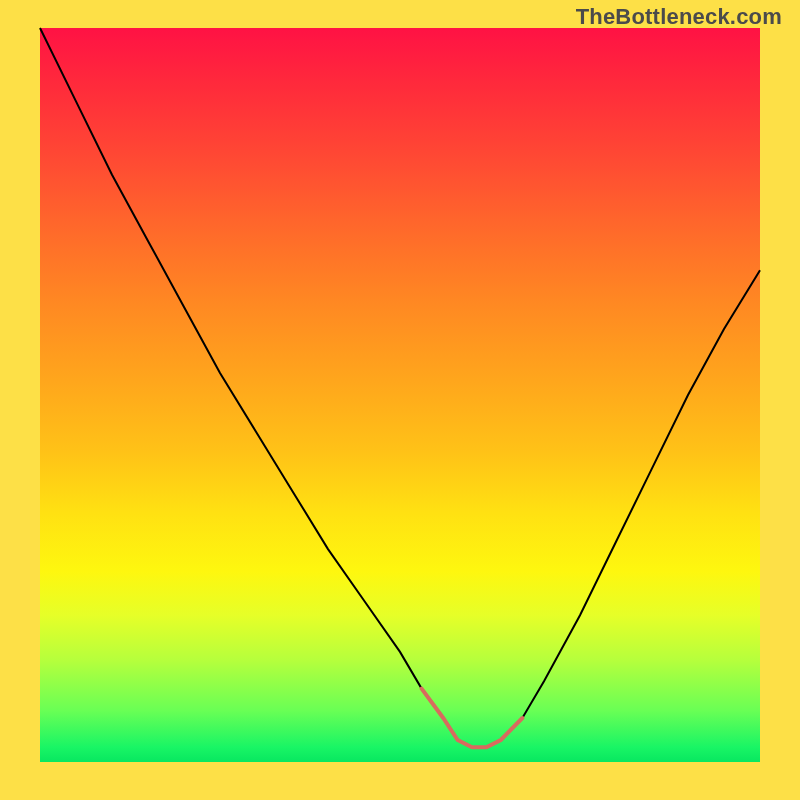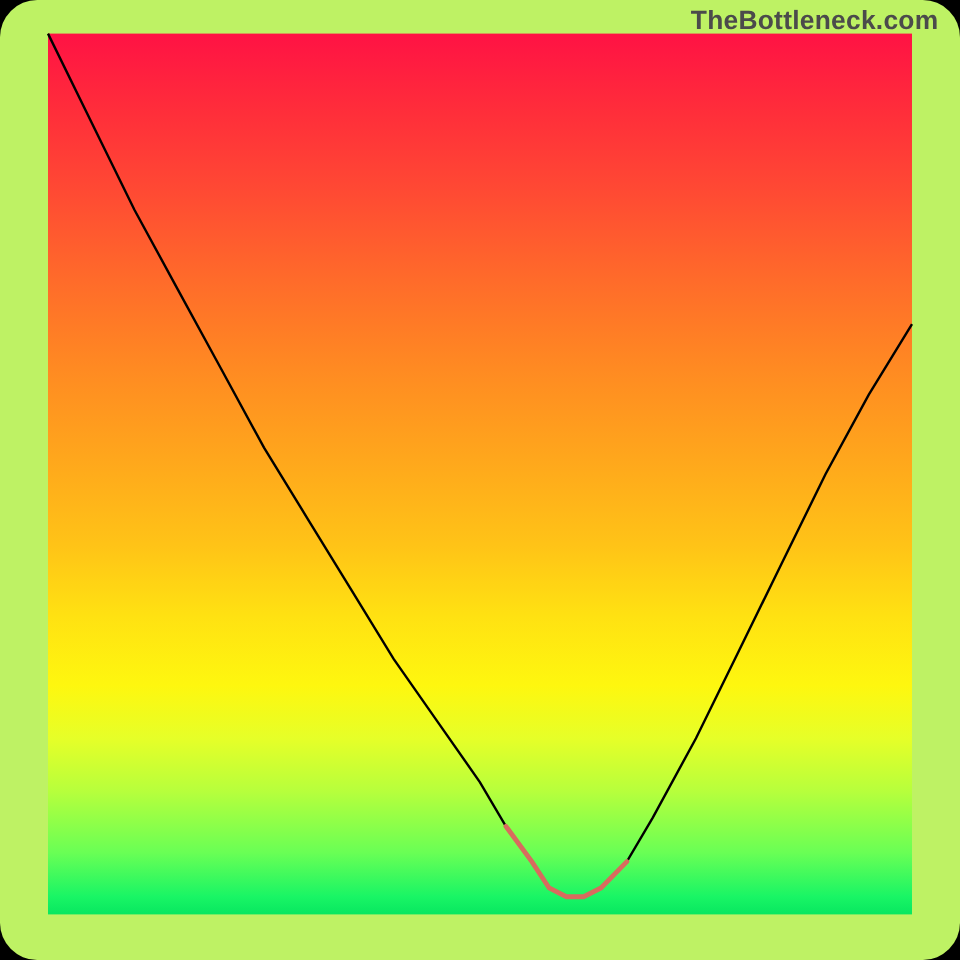--- a/index.html
+++ b/index.html
@@ -8,22 +8,21 @@
     width: 800px;
     height: 800px;
     background: #000;
     overflow: hidden;
     font-family: Arial, Helvetica, sans-serif;
   }
   .frame {
     position: relative;
     width: 800px;
     height: 800px;
-    background: #bef264;
-    border-radius: 31px;
+    background: #fde047;
   }
   .watermark {
     position: absolute;
     top: 4px;
     right: 18px;
     color: #4b4b4b;
     font-size: 22px;
     font-weight: 600;
     letter-spacing: 0.2px;
   }

